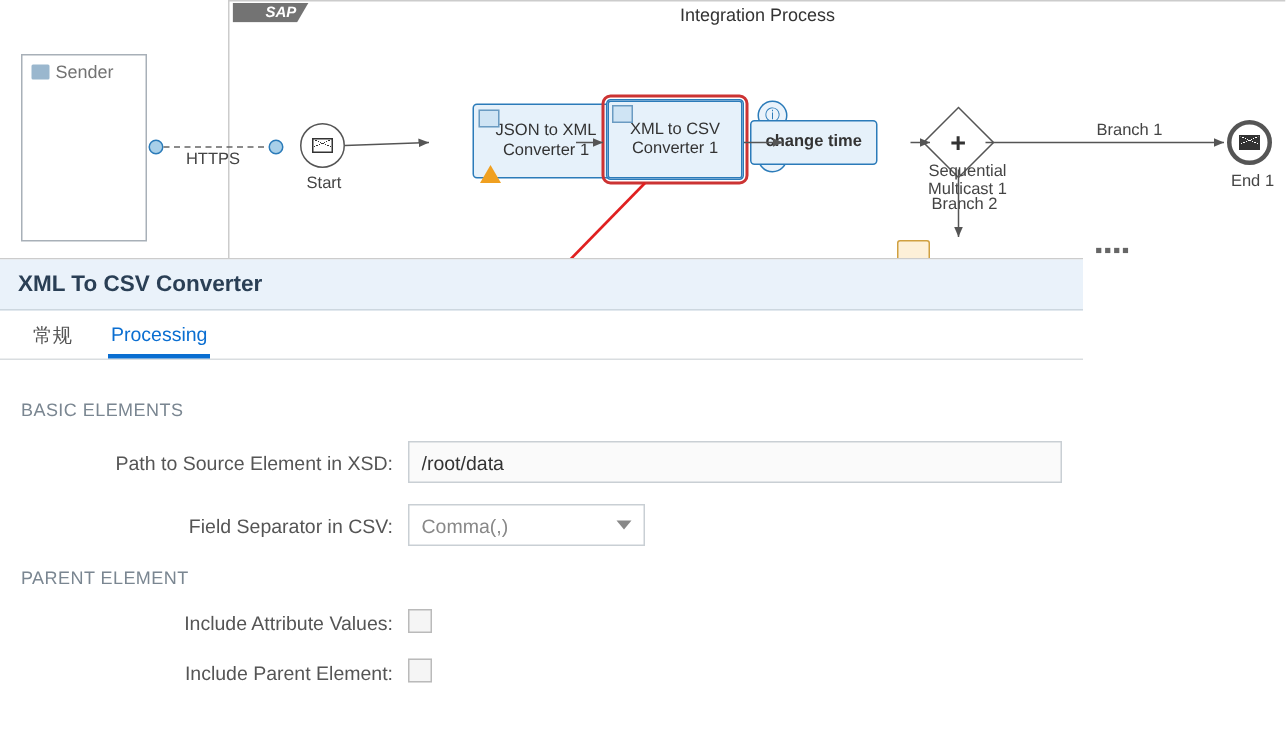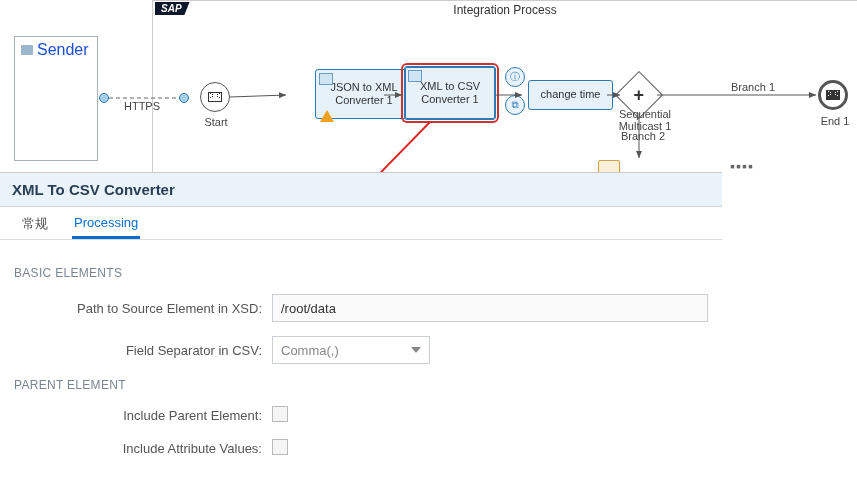--- a/index.html
+++ b/index.html
@@ -4,28 +4,28 @@
 <style>
   * { box-sizing: border-box; margin: 0; padding: 0; font-family: Arial, Helvetica, sans-serif; }
   body { font-size: 12px; width: 857px; height: 500px; background: #fff; position: relative; color: #333; overflow:hidden;}
   
   
   .canvas-area { position: relative; height: 175px; width: 100%; }
   
   
   .sender-box { position: absolute; top: 36px; left: 14px; width: 84px; height: 125px;
     border: 1px solid #a8b0b8; background: #fff; }
-  .sender-title { display:flex; align-items:center; gap:4px; padding:4px 6px; font-size:16px; color:#1d4ed8;}
+  .sender-title { display:flex; align-items:center; gap:4px; padding:4px 6px; font-size:12px; color:#737373;}
   .sender-title .ico { width:12px; height:10px; background:#9ab7ce; border-radius:1px; display:inline-block;}
   
   
   .pool { position: absolute; top: 0; left: 152px; width: 705px; height: 500px; border-top:1px solid #ccc; border-left:1px solid #ccc;}
   .pool-header { height: 18px; text-align:center; font-size:12px; color:#333; padding-top:2px;}
   
-  .sap-logo { position:absolute; top:2px; left:155px; background:#0f172a; color:#fff; font-weight:bold; font-style:italic; font-size:10px; padding:1px 8px 1px 6px;
+  .sap-logo { position:absolute; top:2px; left:155px; background:#737373; color:#fff; font-weight:bold; font-style:italic; font-size:10px; padding:1px 8px 1px 22px;
     clip-path: polygon(0 0, 100% 0, 85% 100%, 0 100%);}
   
   
   svg.overlay { position:absolute; top:0; left:0; width:857px; height:500px; pointer-events:none;}
   
   
   .event { position:absolute; width:30px; height:30px; border-radius:50%; background:#fff; border:1px solid #555; display:flex; align-items:center; justify-content:center;}
   .event.end { border-width:3px; }
   .event-label { position:absolute; width:60px; text-align:center; font-size:11px; color:#444;}
   .env-icon { width:14px; height:10px; border:1px solid #333; position:relative; background:#fff;}
@@ -109,21 +109,21 @@
   </div>
 
   <div class="task selected" style="top:66px; left:404px; width:92px; height:54px;">
     <span class="doc-ico"></span>
     <span style="white-space:pre-line;">XML to CSV
 Converter 1</span>
   </div>
   <div class="bubble" style="top:67px; left:505px;">ⓘ</div>
   <div class="bubble" style="top:95px; left:505px;">⧉</div>
 
-  <div class="task" style="top:80px; left:528px; width:85px; height:30px;">
+  <div class="task" style="top:80px; left:500px; width:85px; height:30px;font-weight:bold;">
     <span>change time</span>
   </div>
 
   <div class="gateway-wrap" style="top:78px; left:622px;">
     <div class="gateway">
         <span class="plus">+</span>
       </div>
   </div>
   <div class="event-label" style="top:108px; left:610px; width:70px;">Sequential</div>
   <div class="event-label" style="top:120px; left:610px; width:70px;">Multicast 1</div>
@@ -191,26 +191,26 @@
           <span>Comma(,)</span>
           <span class="chev"></span>
         </div>
       </div>
     </div>
 
 
     <div class="section-h" style="margin-top:10px;">PARENT ELEMENT</div>
 
     <div class="form-row">
+      <label>Include Attribute Values:</label>
+      <div class="ctrl">
+        <span class="checkbox"></span>
+      </div>
+    </div>
+
+    <div class="form-row">
       <label>Include Parent Element:</label>
       <div class="ctrl">
         <span class="checkbox"></span>
       </div>
     </div>
-
-    <div class="form-row">
-      <label>Include Attribute Values:</label>
-      <div class="ctrl">
-        <span class="checkbox"></span>
-      </div>
-    </div>
   </div>
 </div>
 
 </body></html>

